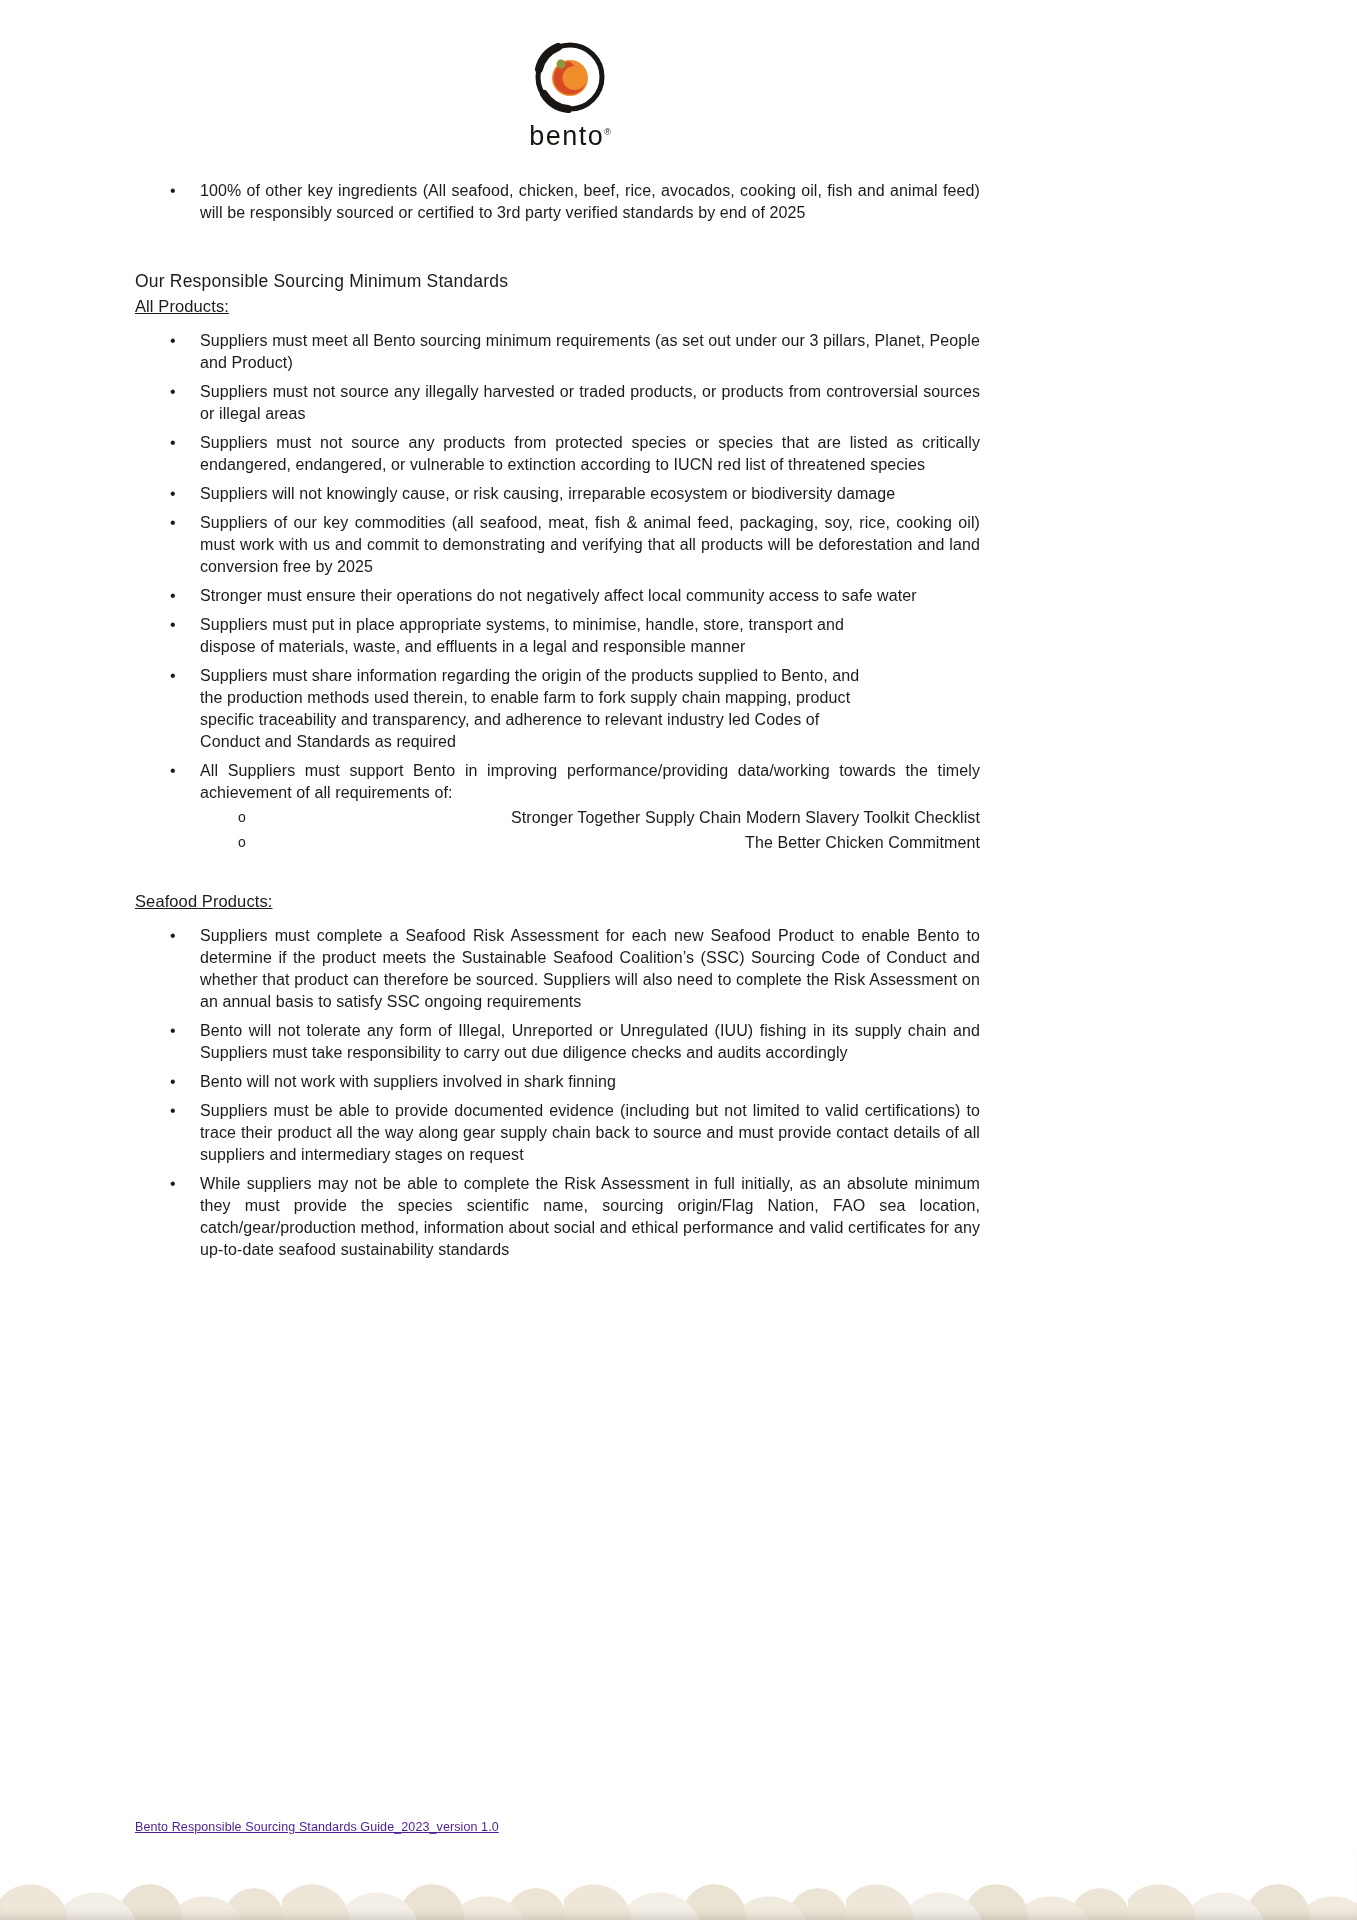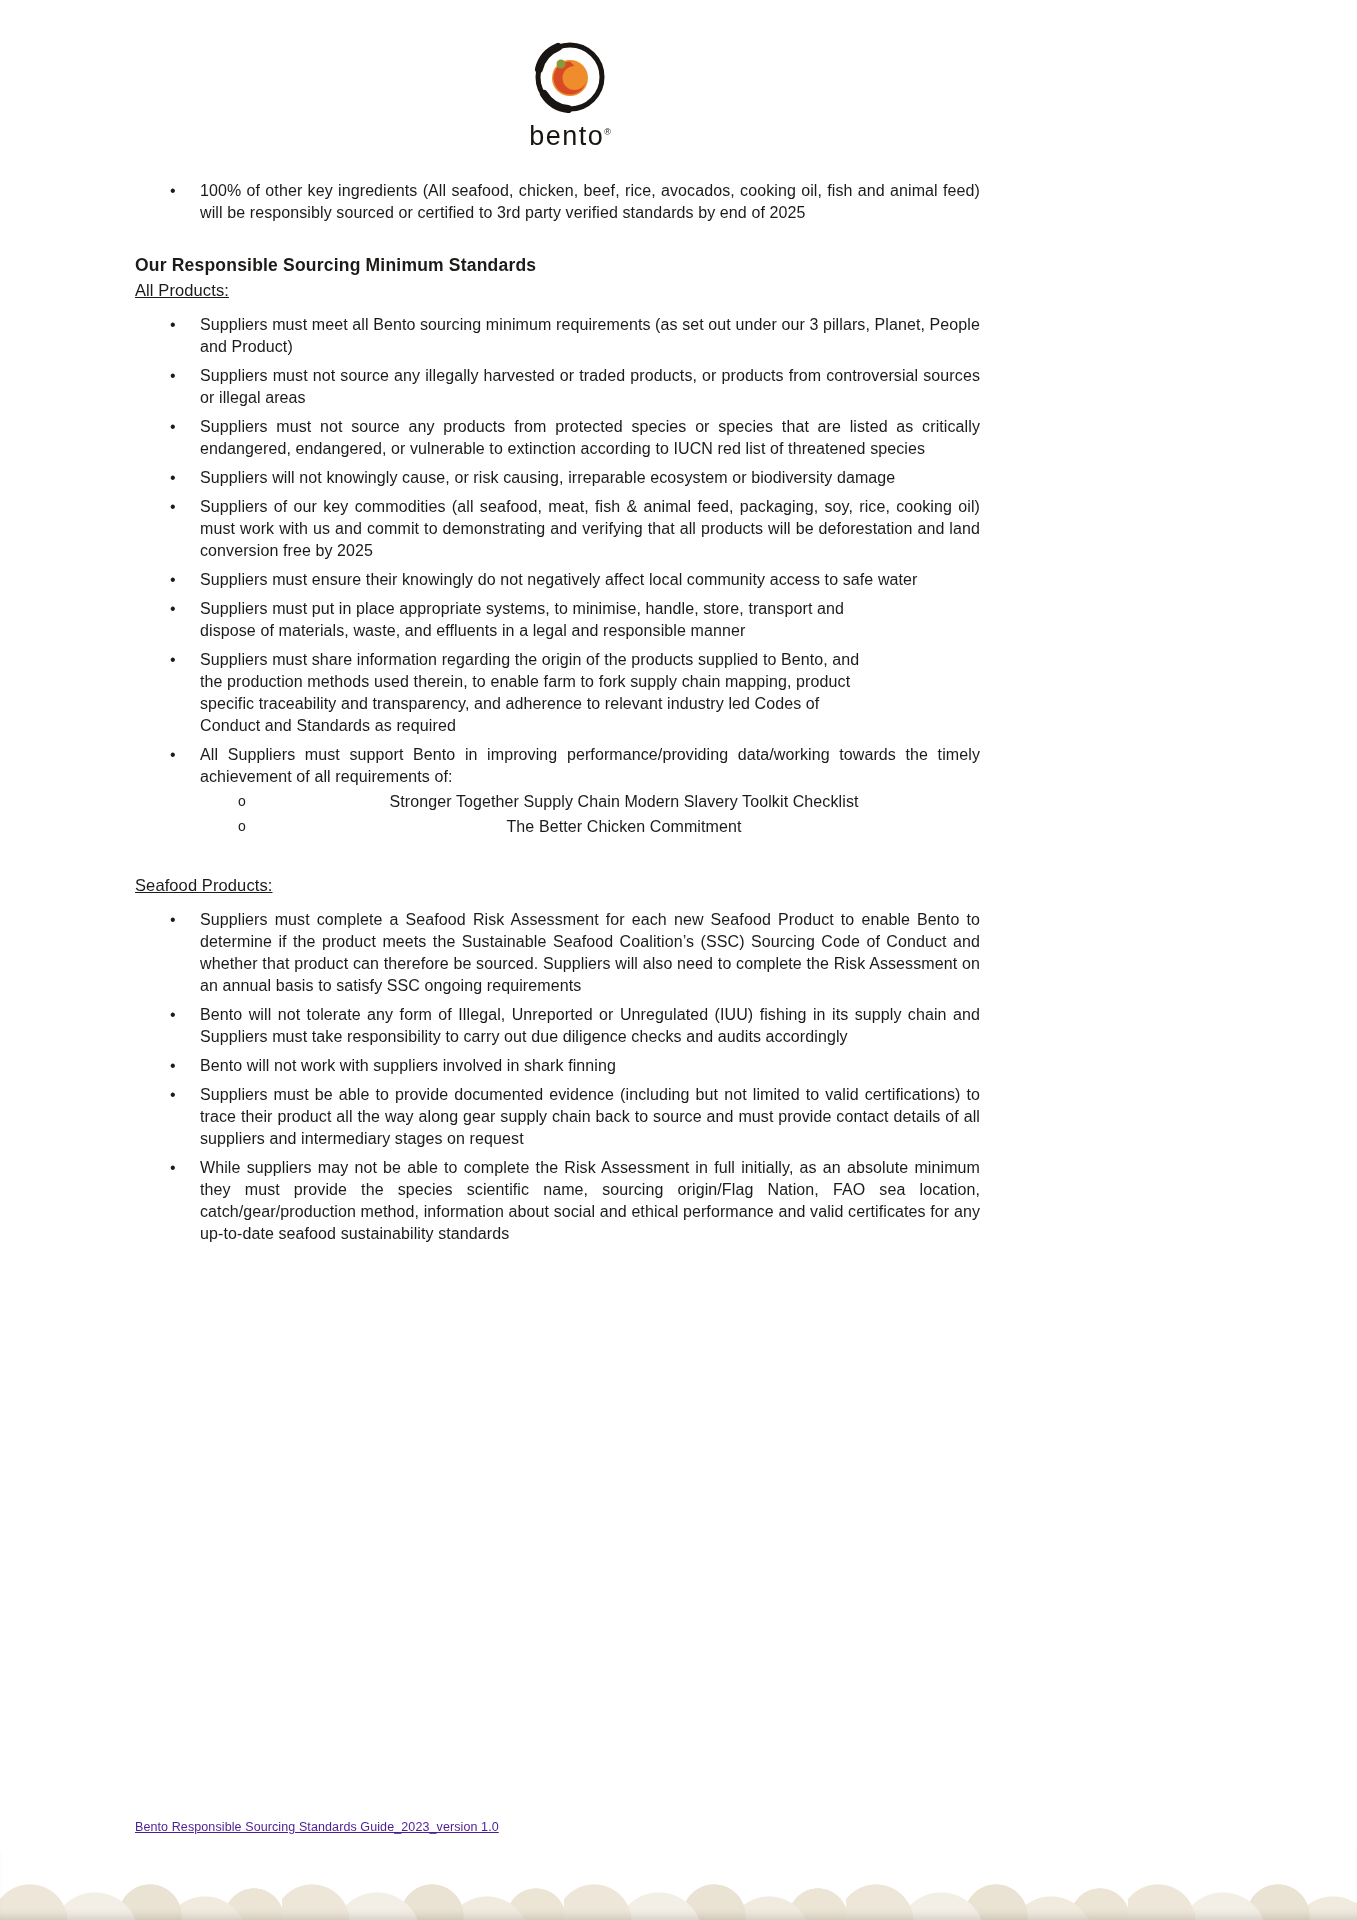--- a/index.html
+++ b/index.html
@@ -30,28 +30,28 @@
   ul { list-style: none; }
   ul.l1 { padding-left: 33px; }
   ul.l1 > li {
     position: relative; padding-left: 32px; margin-bottom: 7px;
     text-align: justify;
   }
   ul.l1 > li::before {
     content: "\2022"; position: absolute; left: 2px; top: 0; font-size: 16px;
   }
   ul.l2 { padding-left: 38px; margin-top: 3px; }
-  ul.l2 > li { position: relative; padding-left: 30px; margin-bottom: 3px; text-align: center; }
+  ul.l2 > li { position: relative; padding-left: 30px; margin-bottom: 3px; text-align: right; }
   ul.l2 > li::before { content: "o"; position: absolute; left: 0; top: -1px; font-size: 14px; }
 
   .narrow { max-width: 705px; text-align: left !important; }
 
   h2.section {
-    font-size: 17.5px; font-weight: bold; letter-spacing: 0.2px;
-    margin: 30px 0 3px;
+    font-size: 17.5px; font-weight: normal; letter-spacing: 0.2px;
+    margin: 46px 0 3px;
   }
   h3.subsection {
     font-size: 16.5px; font-weight: normal; text-decoration: underline;
     margin: 0 0 13px;
   }
   h3.subsection.seafood { margin-top: 36px; }
 
   
   .footer {
     position: absolute; left: 135px; bottom: 86px;
@@ -98,21 +98,21 @@
 
     <h2 class="section">Our Responsible Sourcing Minimum Standards</h2>
     <h3 class="subsection">All Products:</h3>
 
     <ul class="l1">
       <li>Suppliers must meet all Bento sourcing minimum requirements (as set out under our 3 pillars, Planet, People and Product)</li>
       <li>Suppliers must not source any illegally harvested or traded products, or products from controversial sources or illegal areas</li>
       <li>Suppliers must not source any products from protected species or species that are listed as critically endangered, endangered, or vulnerable to extinction according to IUCN red list of threatened species</li>
       <li>Suppliers will not knowingly cause, or risk causing, irreparable ecosystem or biodiversity damage</li>
       <li>Suppliers of our key commodities (all seafood, meat, fish &amp; animal feed, packaging, soy, rice, cooking oil) must work with us and commit to demonstrating and verifying that all products will be deforestation and land conversion free by 2025</li>
-      <li>Suppliers must ensure their knowingly do not negatively affect local community access to safe water</li>
+      <li>Stronger must ensure their operations do not negatively affect local community access to safe water</li>
       <li class="narrow">Suppliers must put in place appropriate systems, to minimise, handle, store, transport and dispose of materials, waste, and effluents in a legal and responsible manner</li>
       <li class="narrow">Suppliers must share information regarding the origin of the products supplied to Bento, and the production methods used therein, to enable farm to fork supply chain mapping, product specific traceability and transparency, and adherence to relevant industry led Codes of Conduct and Standards as required</li>
       <li>
         <span>All Suppliers must support Bento in improving performance/providing data/working towards the timely achievement of all requirements of:</span>
         <ul class="l2">
           <li>Stronger Together Supply Chain Modern Slavery Toolkit Checklist</li>
           <li>The Better Chicken Commitment</li>
         </ul>
       </li>
     </ul>

